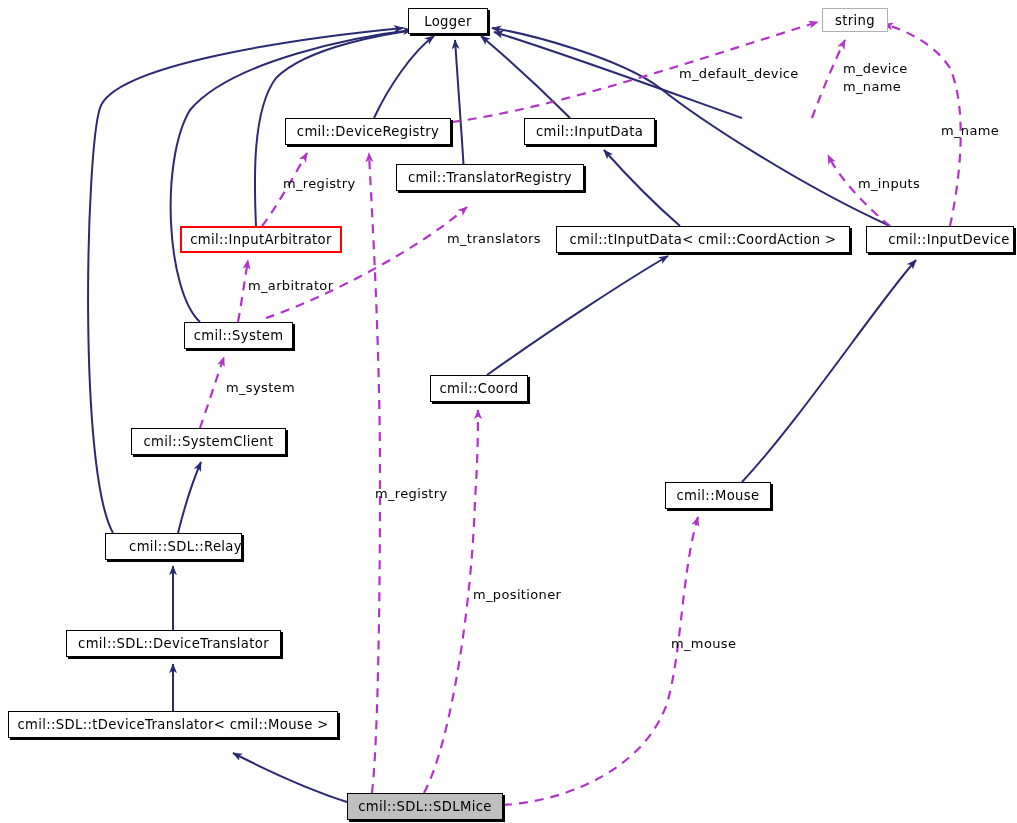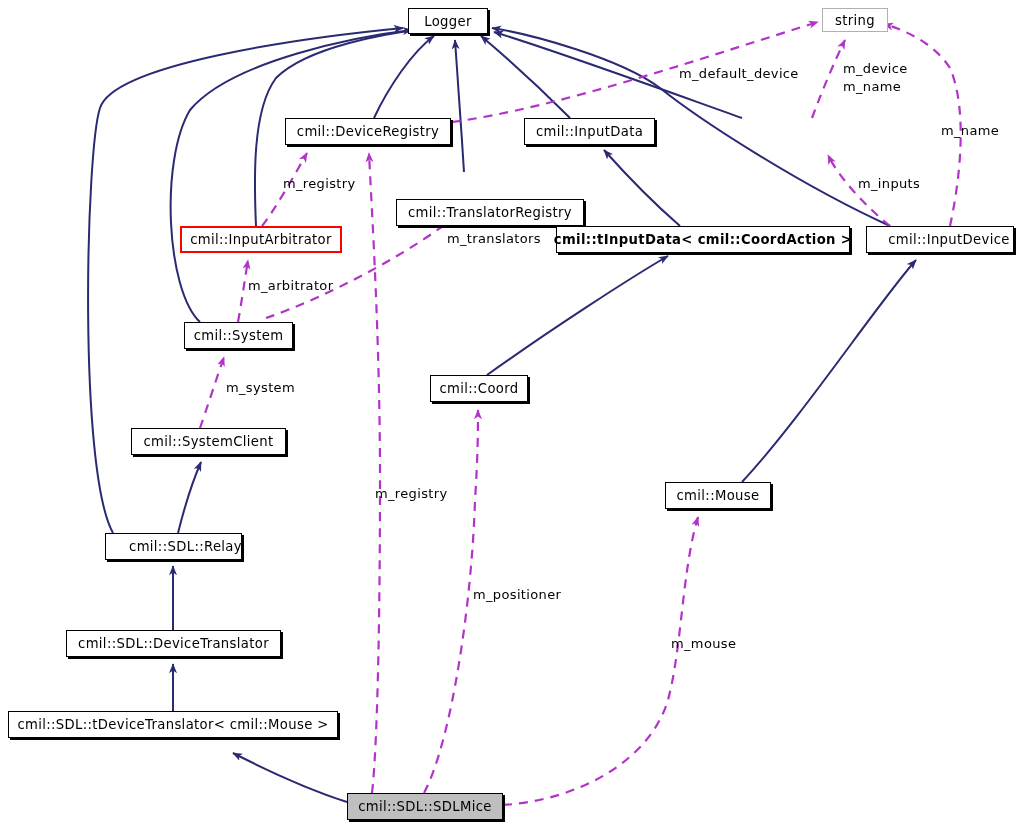--- a/index.html
+++ b/index.html
@@ -150,29 +150,29 @@
 
   <div class="node shadowed" style="left:285px; top:118px; width:166px; height:27px;">
     <span class="node-label">cmil::DeviceRegistry</span>
   </div>
 
   <div class="node shadowed" style="left:524px; top:118px; width:131px; height:27px;">
     <span class="node-label">cmil::InputData</span>
   </div>
 
 
-  <div class="node shadowed" style="left:396px; top:164px; width:188px; height:27px;margin-top:35px;">
+  <div class="node shadowed" style="left:396px; top:164px; width:188px; height:27px;">
     <span class="node-label">cmil::TranslatorRegistry</span>
   </div>
 
   <div class="node red-border" style="left:180px; top:226px; width:162px; height:27px;">
     <span class="node-label">cmil::InputArbitrator</span>
   </div>
 
-  <div class="node shadowed" style="left:556px; top:226px; width:294px; height:27px;font-weight:bold;">
+  <div class="node shadowed" style="left:556px; top:226px; width:294px; height:27px;">
     <span class="node-label">cmil::tInputData&lt; cmil::CoordAction &gt;</span>
   </div>
 
   <div class="node shadowed" style="left:866px; top:226px; width:148px; height:27px;padding-left:18px;">
     <span class="node-label">cmil::InputDevice</span>
   </div>
 
   <div class="node shadowed" style="left:184px; top:322px; width:109px; height:27px;">
     <span class="node-label">cmil::System</span>
   </div>

